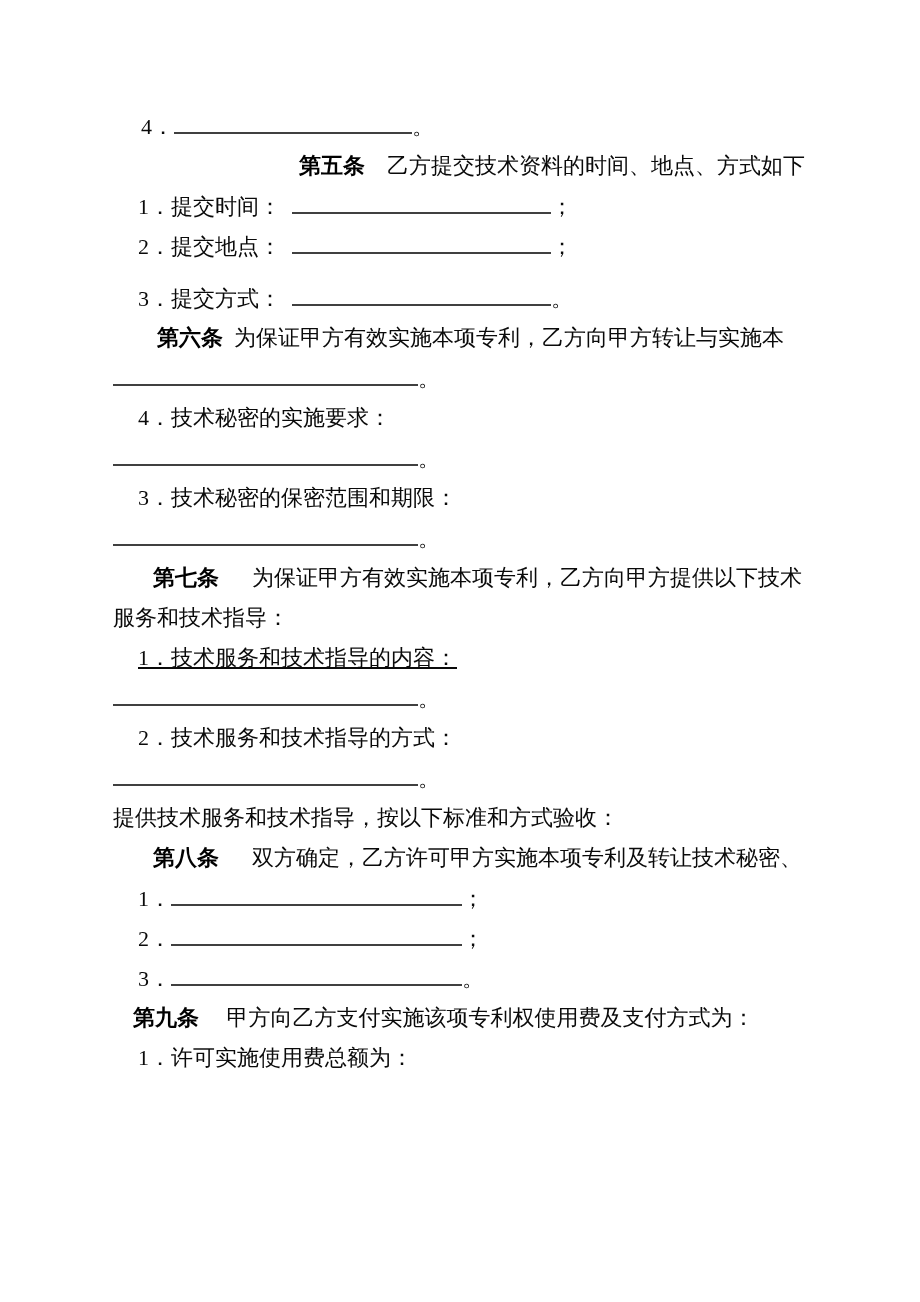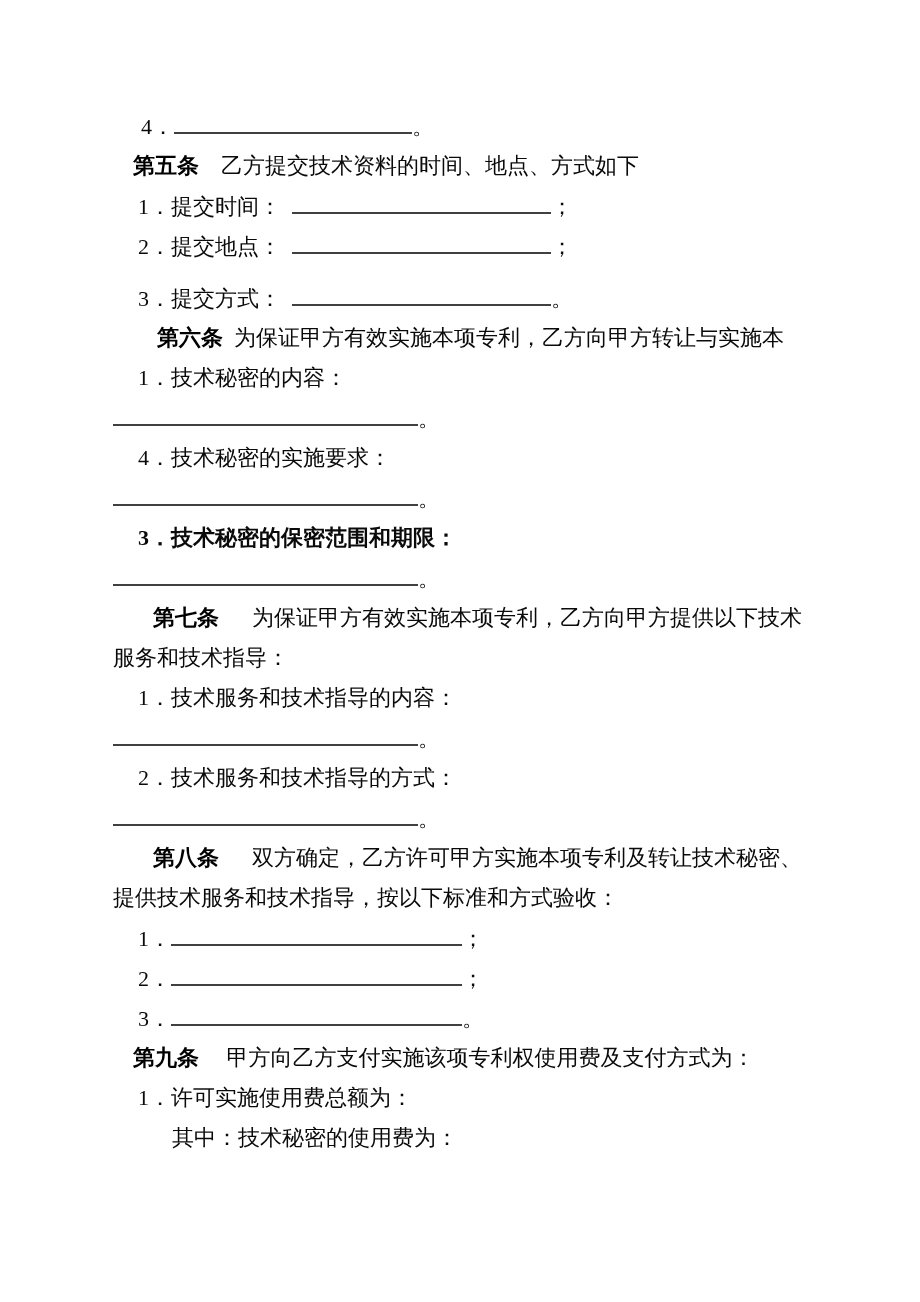--- a/index.html
+++ b/index.html
@@ -30,38 +30,36 @@
     border-bottom:2px solid #404040;
     vertical-align:baseline;
   }
   .seg-space{display:inline-block;height:1px;}
 </style>
 </head>
 <body>
 
 <div class="page">
     <div class="line" style="padding-left: 28px;"><span class="seg-text">4．</span><span class="seg-blank" style="width: 238px; border-bottom-color: rgb(64, 64, 64);"></span><span class="seg-text">。</span></div>
-    <div class="line" style="padding-left: 20px;"><span class="seg-heading">第五条</span><span class="seg-space" style="width: 22px;"></span><span class="seg-text">乙方提交技术资料的时间、地点、方式如下</span></div>
+    <div class="line" style="padding-left: 20px; text-align: right;"><span class="seg-heading">第五条</span><span class="seg-space" style="width: 22px;"></span><span class="seg-text">乙方提交技术资料的时间、地点、方式如下</span></div>
     <div class="line" style="padding-left: 25px;"><span class="seg-text">1．提交时间：</span><span class="seg-space" style="width: 11px;"></span><span class="seg-blank" style="width: 259px; border-bottom-color: rgb(64, 64, 64);"></span><span class="seg-text">；</span></div>
     <div class="line" style="padding-left: 25px;"><span class="seg-text">2．提交地点：</span><span class="seg-space" style="width: 11px;"></span><span class="seg-blank" style="width: 259px; border-bottom-color: rgb(64, 64, 64);"></span><span class="seg-text">；</span></div>
     <div class="line" style="padding-left: 25px; margin-top: 12px;"><span class="seg-text">3．提交方式：</span><span class="seg-space" style="width: 11px;"></span><span class="seg-blank" style="width: 259px; border-bottom-color: rgb(64, 64, 64);"></span><span class="seg-text">。</span></div>
     <div class="line" style="padding-left: 44px;"><span class="seg-heading">第六条</span><span class="seg-space" style="width: 11px;"></span><span class="seg-text">为保证甲方有效实施本项专利，乙方向甲方转让与实施本</span></div>
-    <div class="line" style="padding-left: 25px;"><span class="seg-text">1．技术秘密的内容：</span></div>
     <div class="line"><span class="seg-blank" style="width: 305px; border-bottom-color: rgb(64, 64, 64);"></span><span class="seg-text">。</span></div>
     <div class="line" style="padding-left: 25px;"><span class="seg-text">4．技术秘密的实施要求：</span></div>
     <div class="line"><span class="seg-blank" style="width: 305px; border-bottom-color: rgb(64, 64, 64);"></span><span class="seg-text">。</span></div>
-    <div class="line" style="padding-left: 25px; font-weight: bold;"><span class="seg-text">3．技术秘密的保密范围和期限：</span></div>
+    <div class="line" style="padding-left: 25px;"><span class="seg-text">3．技术秘密的保密范围和期限：</span></div>
     <div class="line"><span class="seg-blank" style="width: 305px; border-bottom-color: rgb(64, 64, 64);"></span><span class="seg-text">。</span></div>
     <div class="line" style="padding-left: 40px;"><span class="seg-heading">第七条</span><span class="seg-space" style="width: 33px;"></span><span class="seg-text">为保证甲方有效实施本项专利，乙方向甲方提供以下技术</span></div>
     <div class="line"><span class="seg-text">服务和技术指导：</span></div>
-    <div class="line" style="padding-left: 25px;"><span class="seg-text">1．技术服务和技术指导的内容：</span></div>
+    <div class="line" style="padding-left: 25px; text-decoration: underline;"><span class="seg-text">1．技术服务和技术指导的内容：</span></div>
     <div class="line"><span class="seg-blank" style="width: 305px; border-bottom-color: rgb(64, 64, 64);"></span><span class="seg-text">。</span></div>
     <div class="line" style="padding-left: 25px;"><span class="seg-text">2．技术服务和技术指导的方式：</span></div>
     <div class="line"><span class="seg-blank" style="width: 305px; border-bottom-color: rgb(64, 64, 64);"></span><span class="seg-text">。</span></div>
+    <div class="line"><span class="seg-text">提供技术服务和技术指导，按以下标准和方式验收：</span></div>
     <div class="line" style="padding-left: 40px;"><span class="seg-heading">第八条</span><span class="seg-space" style="width: 33px;"></span><span class="seg-text">双方确定，乙方许可甲方实施本项专利及转让技术秘密、</span></div>
-    <div class="line"><span class="seg-text">提供技术服务和技术指导，按以下标准和方式验收：</span></div>
     <div class="line" style="padding-left: 25px;"><span class="seg-text">1．</span><span class="seg-blank" style="width: 291px; border-bottom-color: rgb(64, 64, 64);"></span><span class="seg-text">；</span></div>
     <div class="line" style="padding-left: 25px;"><span class="seg-text">2．</span><span class="seg-blank" style="width: 291px; border-bottom-color: rgb(64, 64, 64);"></span><span class="seg-text">；</span></div>
     <div class="line" style="padding-left: 25px;"><span class="seg-text">3．</span><span class="seg-blank" style="width: 291px; border-bottom-color: rgb(64, 64, 64);"></span><span class="seg-text">。</span></div>
     <div class="line" style="padding-left: 20px;"><span class="seg-heading">第九条</span><span class="seg-space" style="width: 27.5px;"></span><span class="seg-text">甲方向乙方支付实施该项专利权使用费及支付方式为：</span></div>
     <div class="line" style="padding-left: 25px;"><span class="seg-text">1．许可实施使用费总额为：</span></div>
-    <div class="line" style="padding-left: 59px;"><span class="seg-text">其中：技术秘密的使用费为：</span></div>
   </div>
 
 </body></html>

